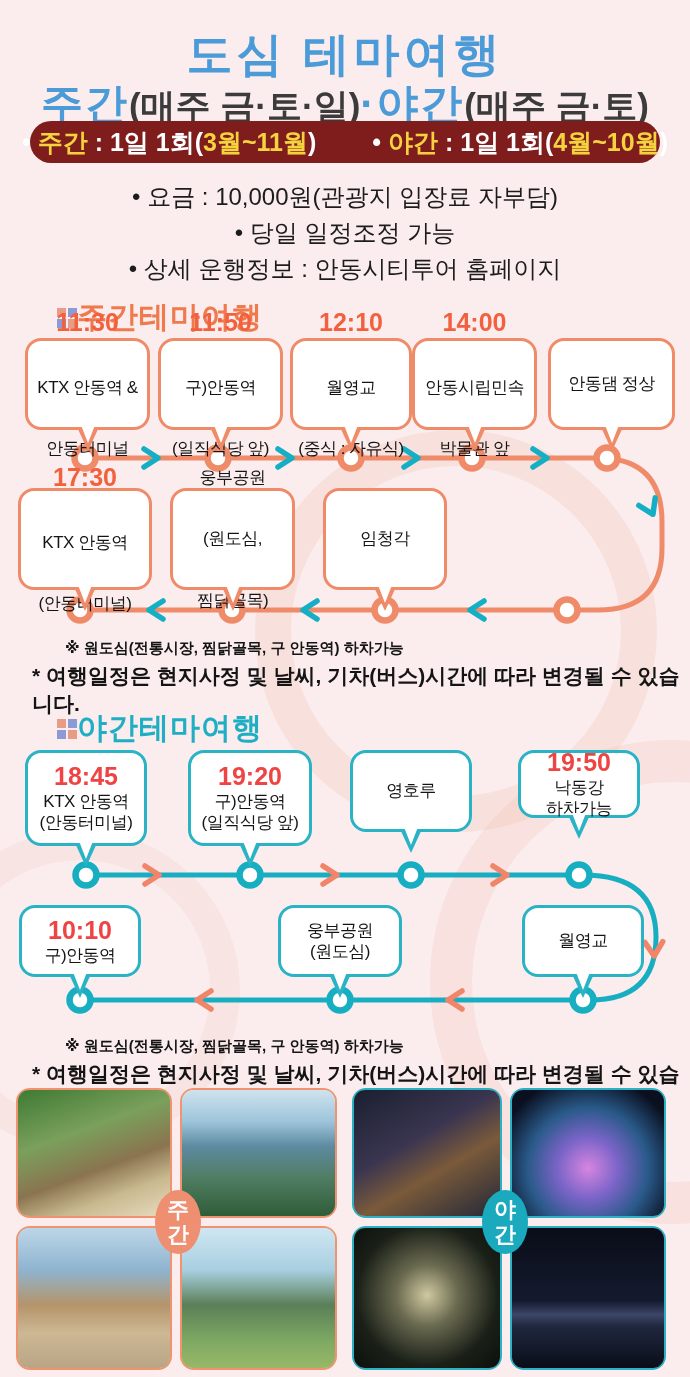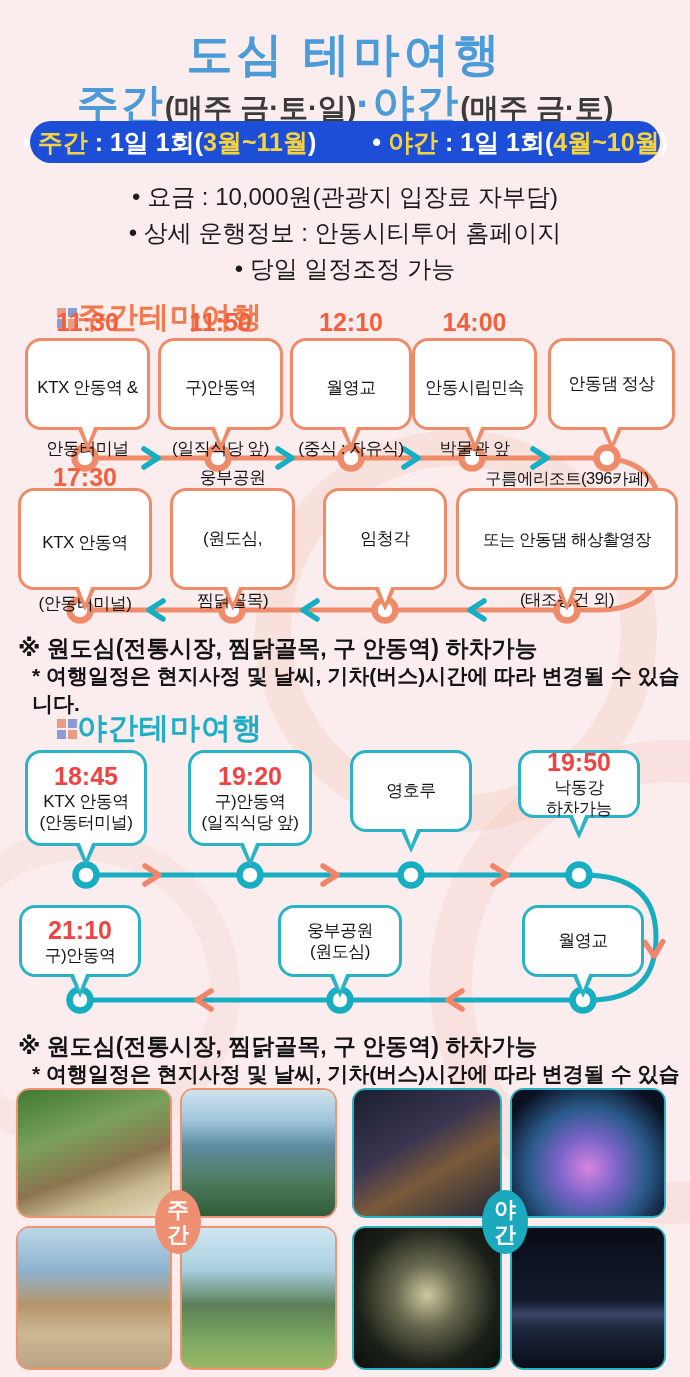--- a/index.html
+++ b/index.html
@@ -10,24 +10,24 @@
   .wm{position:absolute;border-radius:50%;pointer-events:none;}
   .wm1{left:255px;top:430px;width:330px;height:330px;border:36px solid rgba(240,190,175,0.28);}
   .wm2{left:430px;top:740px;width:400px;height:400px;border:42px solid rgba(240,190,175,0.25);}
   .wm3{left:-80px;top:830px;width:260px;height:260px;border:30px solid rgba(240,190,175,0.18);}
 
   
   .title1{position:absolute;top:24px;left:0;width:100%;text-align:center;
           font-size:46px;font-weight:bold;color:#4a9bd8;letter-spacing:4px;}
   .title2{position:absolute;top:76px;left:0;width:100%;text-align:center;white-space:nowrap;}
   .title2 .big{font-size:42px;font-weight:bold;color:#4a9bd8;letter-spacing:2px;}
-  .title2 .small{font-size:29px;color:#3b3b3b;font-weight:bold;}
-
-  
-  .banner{position:absolute;left:30px;top:121px;width:630px;height:42px;background:#1d4ed8;
+  .title2 .small{font-size:35px;color:#3b3b3b;font-weight:bold;}
+
+  
+  .banner{position:absolute;left:30px;top:121px;width:630px;height:42px;background:#7f1d1d;
           border-radius:22px;display:flex;align-items:center;justify-content:center;gap:56px;
           font-size:25px;font-weight:bold;white-space:nowrap;}
   .banner .w{color:#ffffff;}
   .banner .y{color:#f5d33f;}
 
   
   .info{position:absolute;top:179px;left:0;width:100%;text-align:center;}
   .info-inner{display:inline-block;text-align:center;}
   .info-line{font-size:24px;color:#1c1c1c;line-height:36px;}
 
@@ -58,21 +58,21 @@
           width:0;height:0;border-left:7px solid transparent;border-right:7px solid transparent;
           border-top:18px solid #ffffff;z-index:1;}
   .time{font-size:25px;font-weight:bold;line-height:1.15;}
   .time.d{color:#f2603d;}
   .time.n{color:#ef4444;}
   .bline{font-size:17px;color:#141414;line-height:1.25;white-space:nowrap;letter-spacing:-0.5px;}
   .bline.sm{font-size:16.5px;}
 
   
   .note{position:absolute;left:18px;color:#141414;}
-  .note .n1{font-size:23px;font-weight:bold;line-height:28px;}
+  .note .n1{font-size:15px;font-weight:bold;line-height:28px;margin-left:47px;}
   .note .n2{font-size:21px;font-weight:bold;line-height:28px;padding-left:14px;}
 
   
   .photo{position:absolute;border-radius:14px;border:2px solid;box-sizing:border-box;}
   .photo.day{border-color:#f0936e;}
   .photo.night{border-color:#2ab1c3;}
   .ph{width:100%;height:100%;border-radius:11px;}
   .g-d1{background:linear-gradient(160deg,#3f7a33 0%,#7aa05c 35%,#8a744f 60%,#c9b98f 78%,#e8dcc0 100%);}
   .g-d2{background:linear-gradient(180deg,#cfe3ee 0%,#9dc4da 25%,#5d8aa0 45%,#4f7d62 70%,#2f5d38 100%);}
   .g-d3{background:linear-gradient(180deg,#bcd6e8 0%,#8fb4cf 30%,#b5946a 55%,#cdb894 75%,#b9a584 100%);}
@@ -103,22 +103,22 @@
   </div>
 
   <div class="banner">
     <span><span class="w">• </span><span class="y">주간</span><span class="w"> : </span><span class="w">1일 1회(</span><span class="y">3월~11월</span><span class="w">)</span></span>
     <span><span class="w">• </span><span class="y">야간</span><span class="w"> : </span><span class="w">1일 1회(</span><span class="y">4월~10월</span><span class="w">)</span></span>
   </div>
 
   <div class="info">
     <div class="info-inner">
       <div class="info-line">• 요금 : 10,000원(관광지 입장료 자부담)</div>
+      <div class="info-line">• 당일 일정조정 가능</div>
       <div class="info-line">• 상세 운행정보 : 안동시티투어 홈페이지</div>
-      <div class="info-line">• 당일 일정조정 가능</div>
     </div>
   </div>
 
   <div class="sec-head" style="top:297px;">
     <span class="sq-icon">
         <i class="pk"></i>
         <i class="bl"></i>
         <i class="bl"></i>
         <i class="pk"></i>
       </span>
@@ -180,25 +180,20 @@
     <div class="bline">(안동터미널)</div>
   </div>
   <div class="bubble day" style="left:170px;top:488px;width:125px;height:102px;">
     <div class="bline">웅부공원</div>
     <div class="bline">(원도심,</div>
     <div class="bline">찜닭골목)</div>
   </div>
   <div class="bubble day" style="left:323px;top:488px;width:124px;height:102px;">
     <div class="bline">임청각</div>
   </div>
-  <div class="bubble day" style="left:456px;top:488px;width:222px;height:102px;">
-    <div class="bline sm">구름에리조트(396카페)</div>
-    <div class="bline sm">또는 안동댐 해상촬영장</div>
-    <div class="bline sm">(태조왕건 외)</div>
-  </div>
 
   <div class="note" style="top:634px;">
     <div class="n1">※ 원도심(전통시장, 찜닭골목, 구 안동역) 하차가능</div>
     <div class="n2">* 여행일정은 현지사정 및 날씨, 기차(버스)시간에 따라 변경될 수 있습니다.</div>
   </div>
 
   <div class="sec-head" style="top:708px;">
     <span class="sq-icon">
         <i class="pk"></i>
         <i class="bl"></i>
@@ -242,21 +237,21 @@
   <div class="bubble night" style="left:350px;top:750px;width:122px;height:82px;">
     <div class="bline">영호루</div>
   </div>
   <div class="bubble night" style="left:518px;top:750px;width:122px;height:68px;">
     <div class="time n">19:50</div>
     <div class="bline">낙동강</div>
     <div class="bline">하차가능</div>
   </div>
 
   <div class="bubble night" style="left:19px;top:905px;width:122px;height:72px;">
-    <div class="time n">21:10</div>
+    <div class="time n">10:10</div>
     <div class="bline">구)안동역</div>
   </div>
   <div class="bubble night" style="left:278px;top:905px;width:124px;height:72px;">
     <div class="bline">웅부공원</div>
     <div class="bline">(원도심)</div>
   </div>
   <div class="bubble night" style="left:522px;top:905px;width:122px;height:72px;">
     <div class="bline">월영교</div>
   </div>
 

